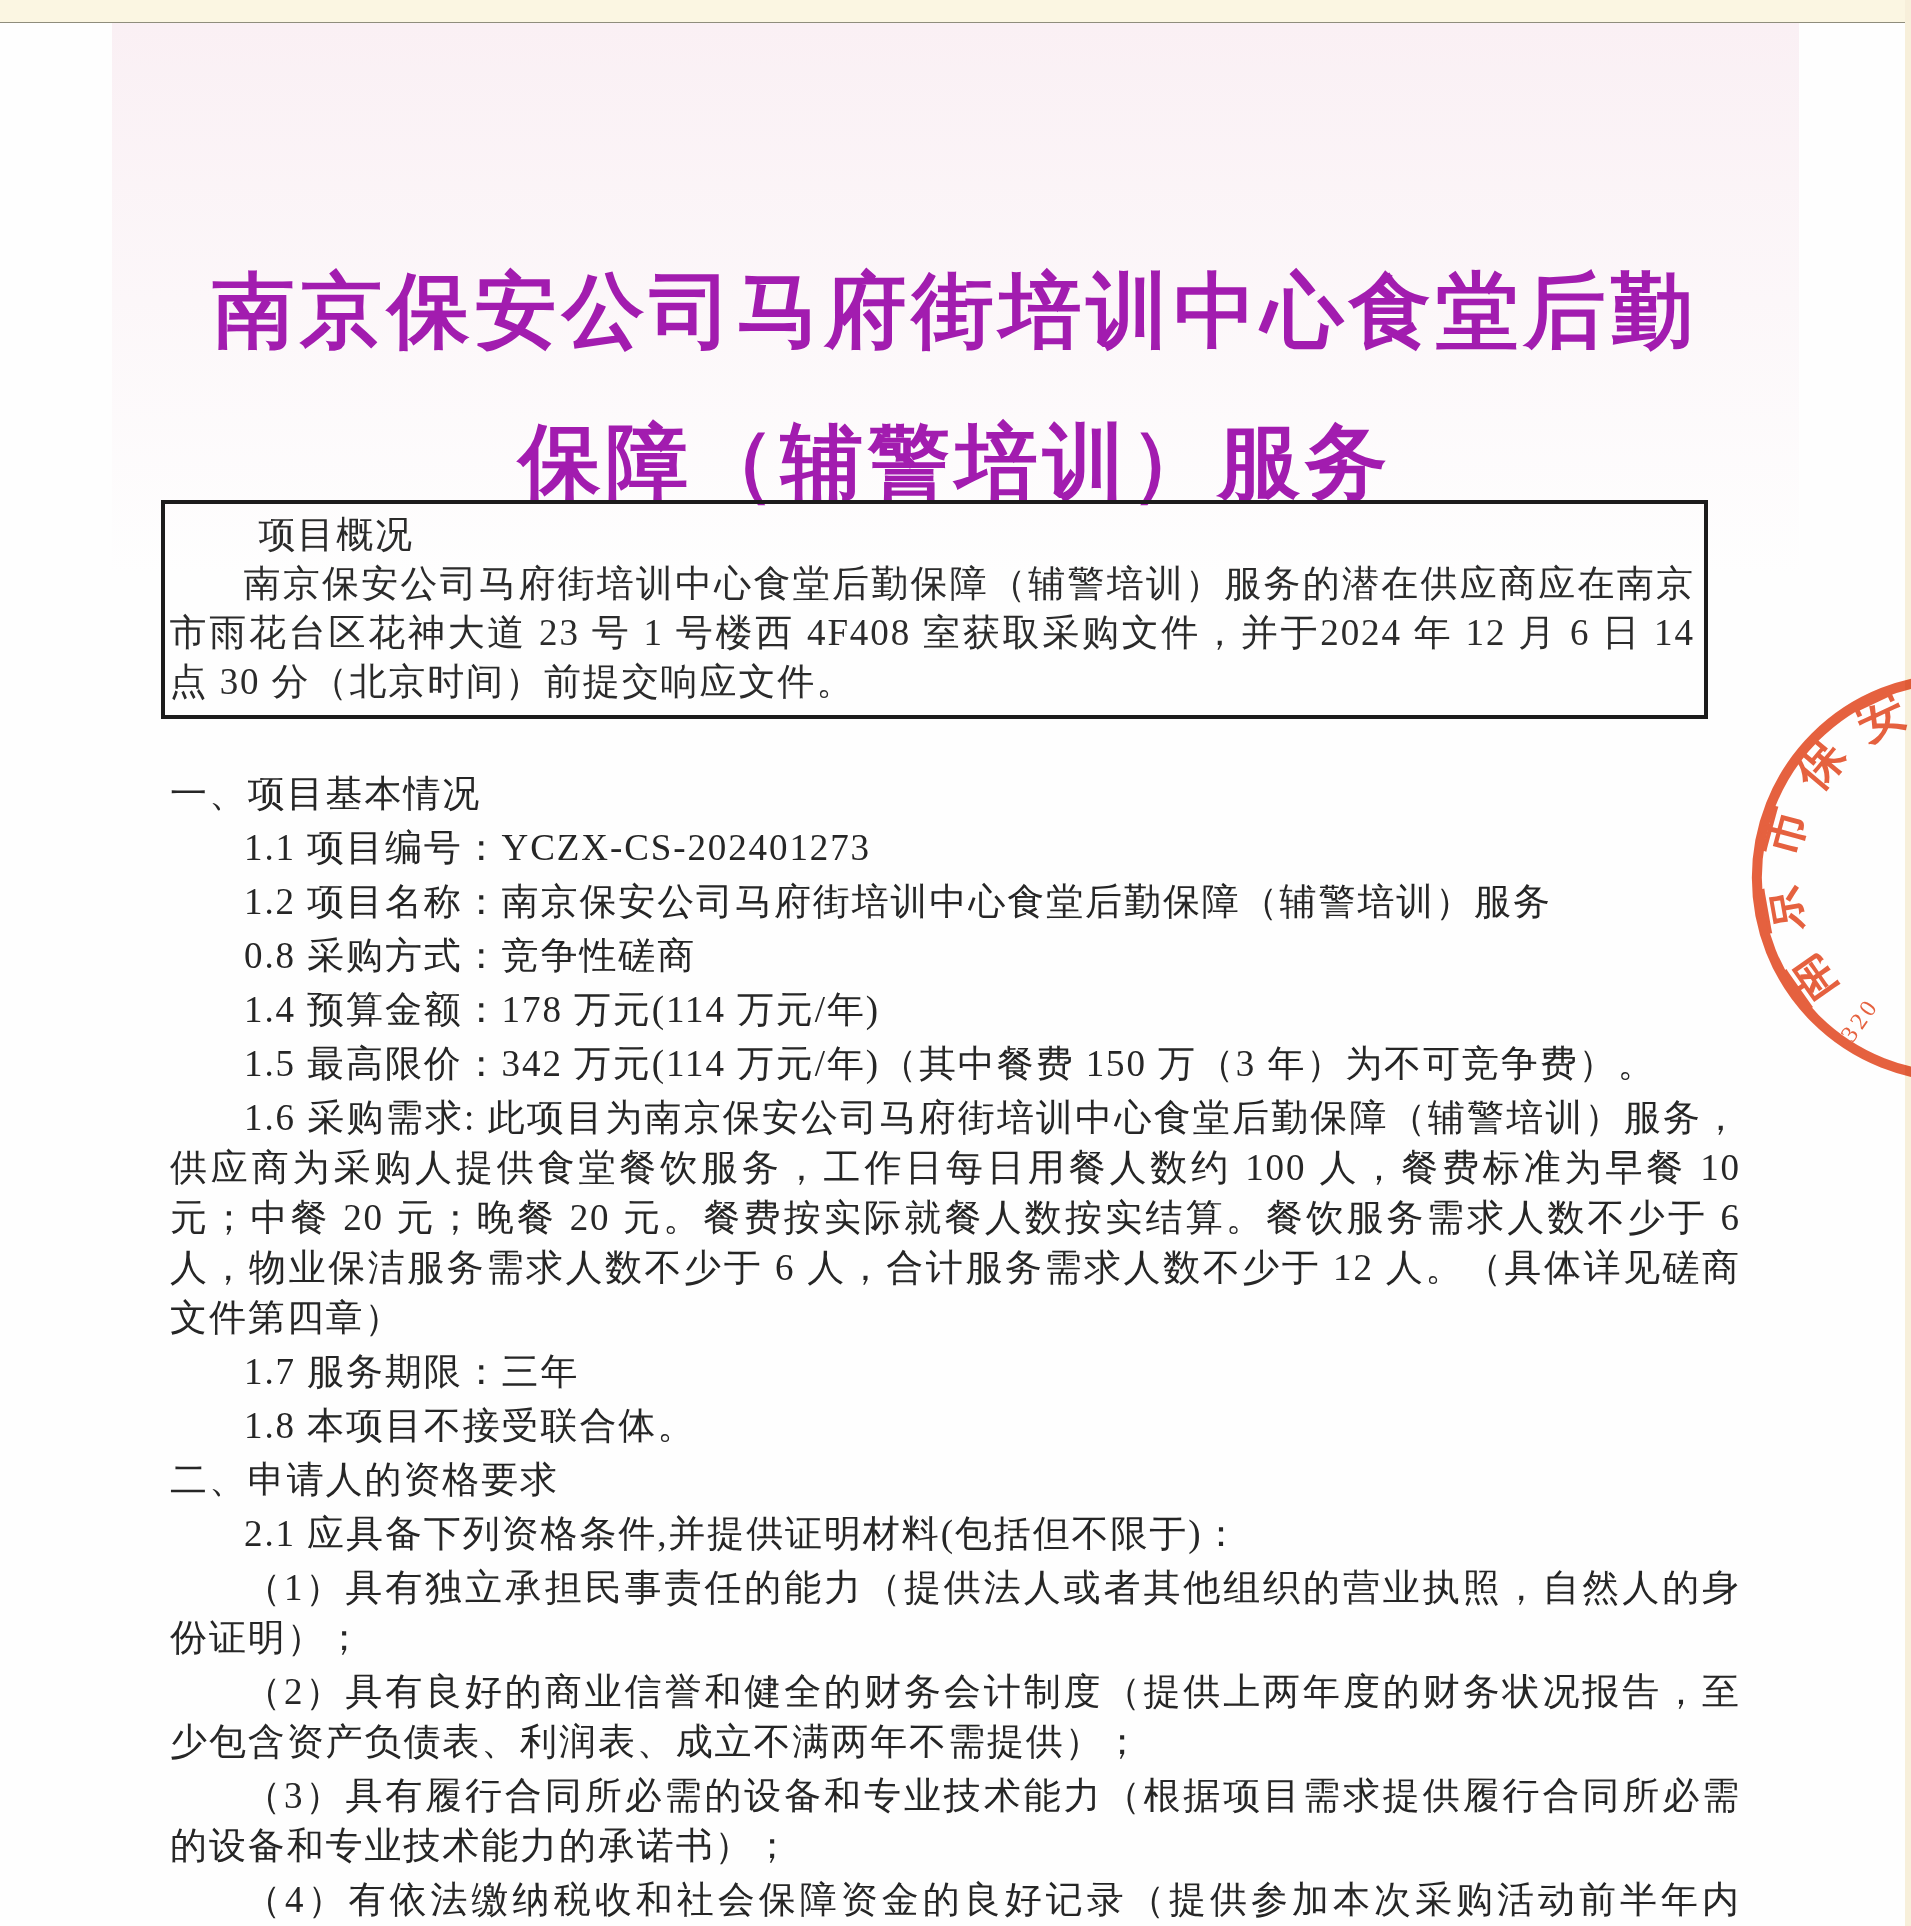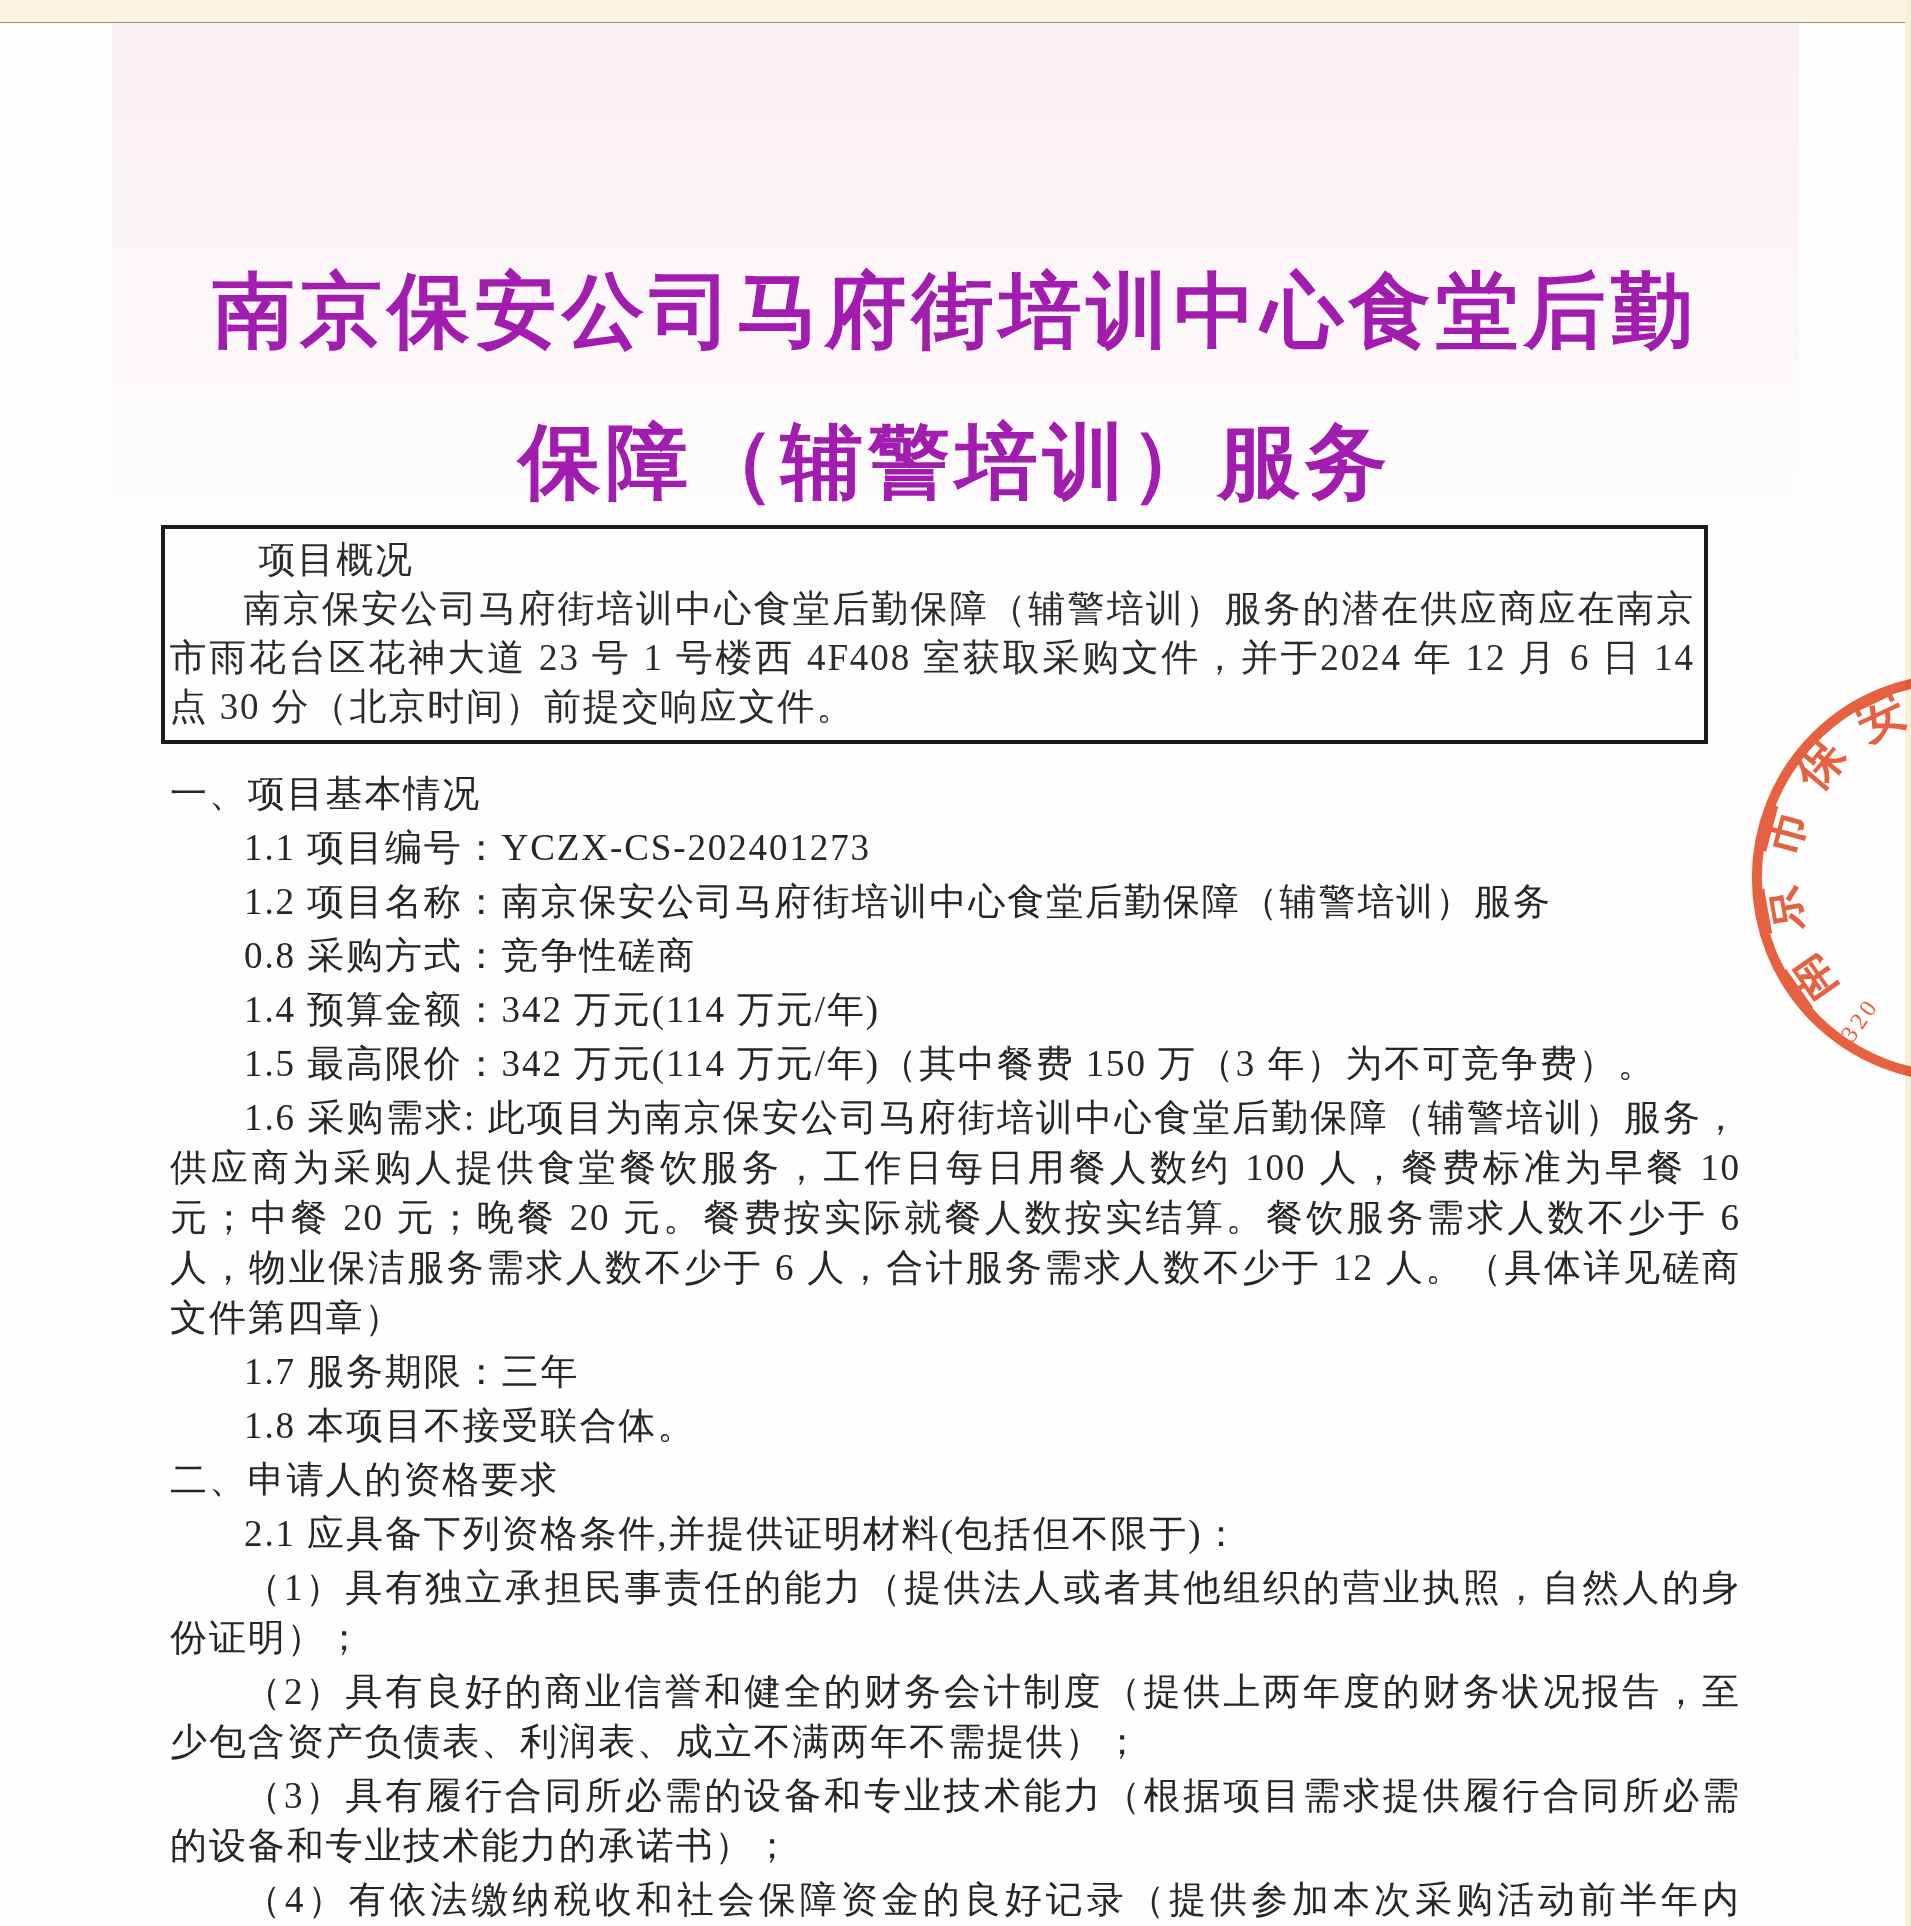--- a/index.html
+++ b/index.html
@@ -30,21 +30,21 @@
   .title{
     position:absolute;left:0;right:0;top:236px;margin:0;
     text-align:center;
     font-size:82px;line-height:151px;
     font-weight:bold;letter-spacing:5.4px;
     color:#a21caf;
   }
   .title .tline{display:block;}
   
   .overview-box{
-    position:absolute;left:161px;top:525px;
+    position:absolute;left:161px;top:500px;
     width:1547px;box-sizing:border-box;
     border:4.2px solid #1c1c1c;
     padding:6.2px 9.2px 8.5px 4.6px;
     font-size:37px;line-height:49px;letter-spacing:1.9px;
     text-align:justify;
     color:#2b2b2b;
   }
   .overview-box p{margin:0;}
   .ov-head{text-indent:2.4em;}
   .ov-body{text-indent:2em;}
@@ -93,21 +93,21 @@
   <div class="overview-box">
     <p class="ov-head">项目概况</p>
     <p class="ov-body"><span class="u">南京保安公司马府街培训中心食堂后勤保障（辅警培训）服务</span><span>的潜在供应商应在</span><span class="u">南京市雨花台区花神大道 23 号 1 号楼西 4F408 室</span><span>获取采购文件，并于</span><span class="u">2024 年 12 月 6 日 14 点 30 分</span><span>（北京时间）前提交响应文件。</span></p>
   </div>
 
   <div class="content">
     <p class="h">一、项目基本情况</p>
     <p>1.1 项目编号：YCZX-CS-202401273</p>
     <p>1.2 项目名称：南京保安公司马府街培训中心食堂后勤保障（辅警培训）服务</p>
     <p>0.8 采购方式：竞争性磋商</p>
-    <p>1.4 预算金额：342 万元(114 万元/年)</p>
+    <p>1.4 预算金额：178 万元(114 万元/年)</p>
     <p>1.5 最高限价：342 万元(114 万元/年)（其中餐费 150 万（3 年）为不可竞争费）。</p>
     <p>1.6 采购需求: 此项目为南京保安公司马府街培训中心食堂后勤保障（辅警培训）服务，供应商为采购人提供食堂餐饮服务，工作日每日用餐人数约 100 人，餐费标准为早餐 10 元；中餐 20 元；晚餐 20 元。餐费按实际就餐人数按实结算。餐饮服务需求人数不少于 6 人，物业保洁服务需求人数不少于 6 人，合计服务需求人数不少于 12 人。（具体详见磋商文件第四章）</p>
     <p>1.7 服务期限：三年</p>
     <p>1.8 本项目不接受联合体。</p>
     <p class="h">二、申请人的资格要求</p>
     <p>2.1 应具备下列资格条件,并提供证明材料(包括但不限于)：</p>
     <p>（1）具有独立承担民事责任的能力（提供法人或者其他组织的营业执照，自然人的身份证明）；</p>
     <p>（2）具有良好的商业信誉和健全的财务会计制度（提供上两年度的财务状况报告，至少包含资产负债表、利润表、成立不满两年不需提供）；</p>
     <p>（3）具有履行合同所必需的设备和专业技术能力（根据项目需求提供履行合同所必需的设备和专业技术能力的承诺书）；</p>
     <p>（4）有依法缴纳税收和社会保障资金的良好记录（提供参加本次采购活动前半年内（至少一个月）依法缴纳税收和社会保障资金的相关材料）；</p>

